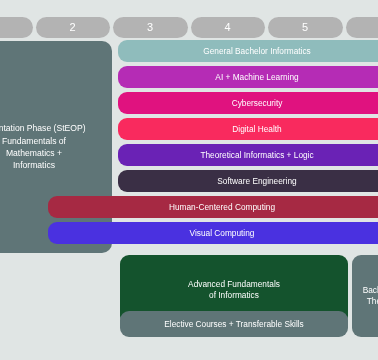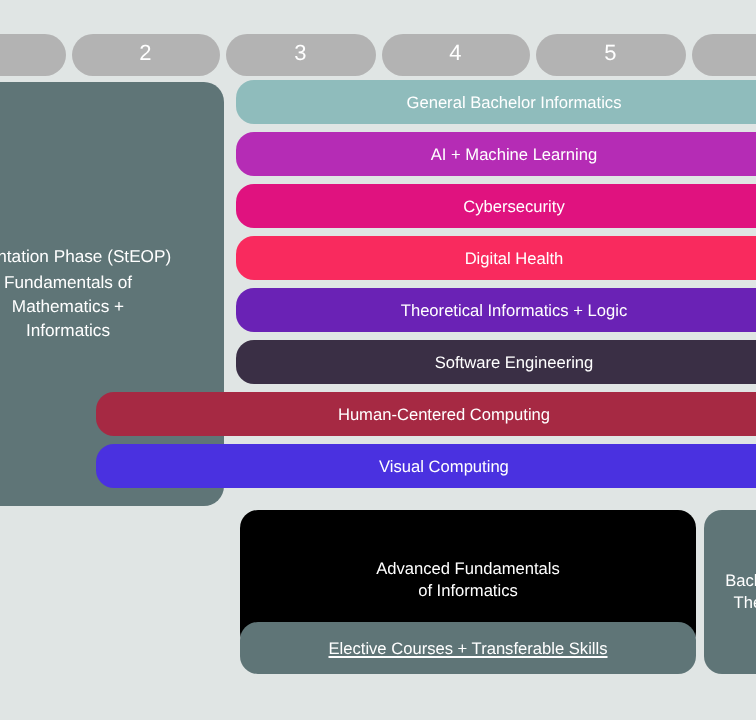--- a/index.html
+++ b/index.html
@@ -87,29 +87,28 @@
     left: 48px;
     width: 348px;
   }
 
   
   .foundation-advanced {
     left: 120px;
     top: 255px;
     width: 228px;
     height: 70px;
-    background: #000000;
+    background: #14532d;
   }
   .foundation-elective {
     left: 120px;
     top: 311px;
     width: 228px;
     height: 26px;
     background: #5f7577;
-    text-decoration: underline;
   }
   .thesis {
     left: 352px;
     top: 255px;
     width: 54px;
     height: 82px;
     background: #5f7577;
   }
 </style>
 </head>

